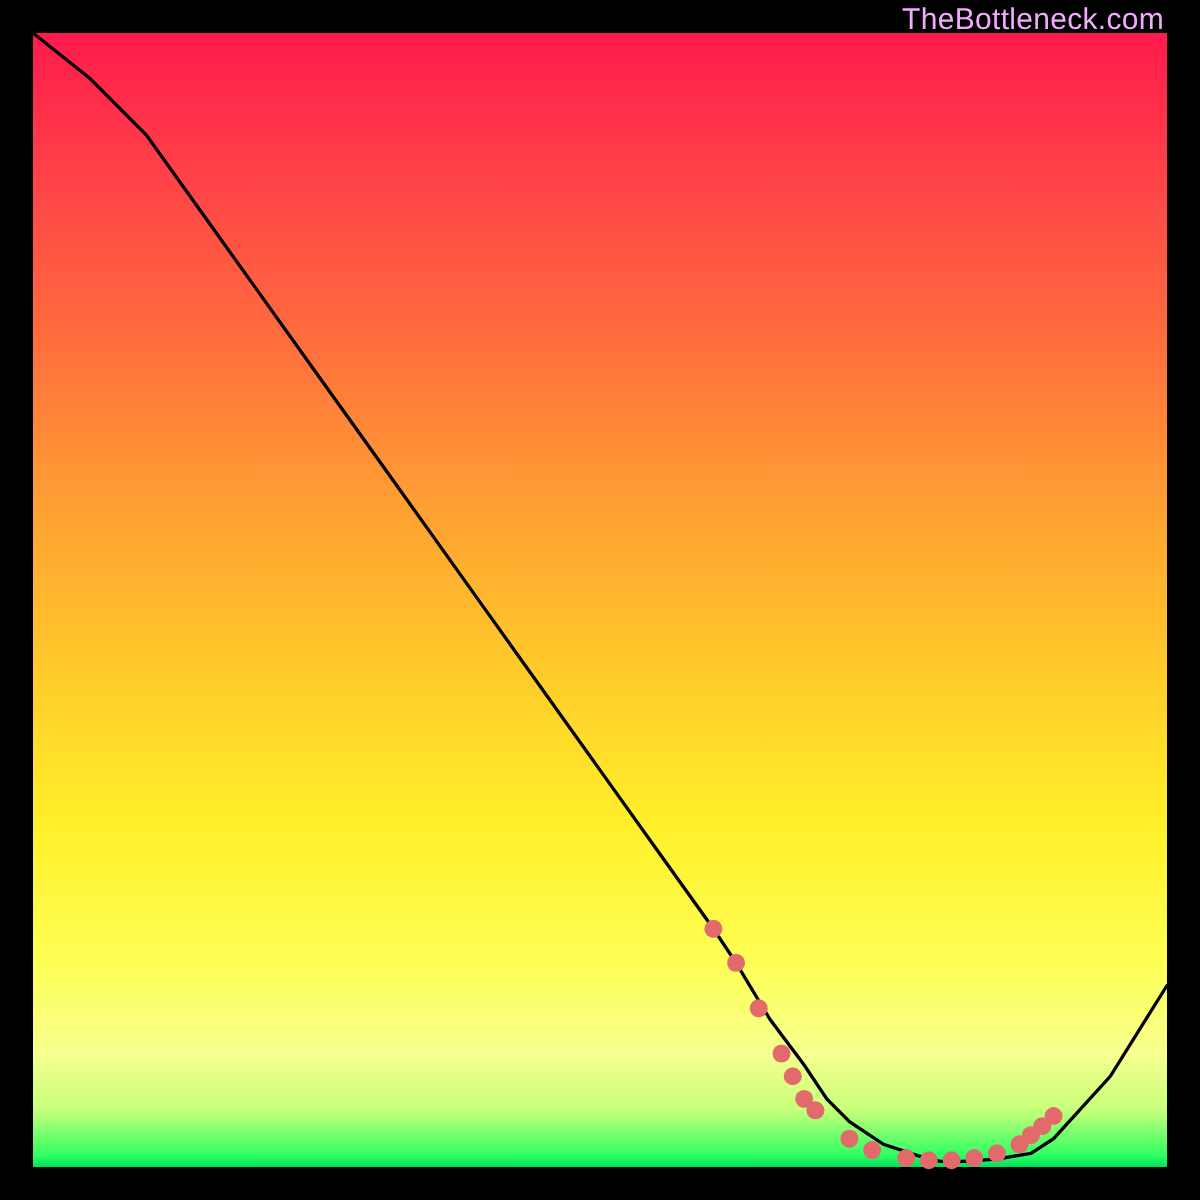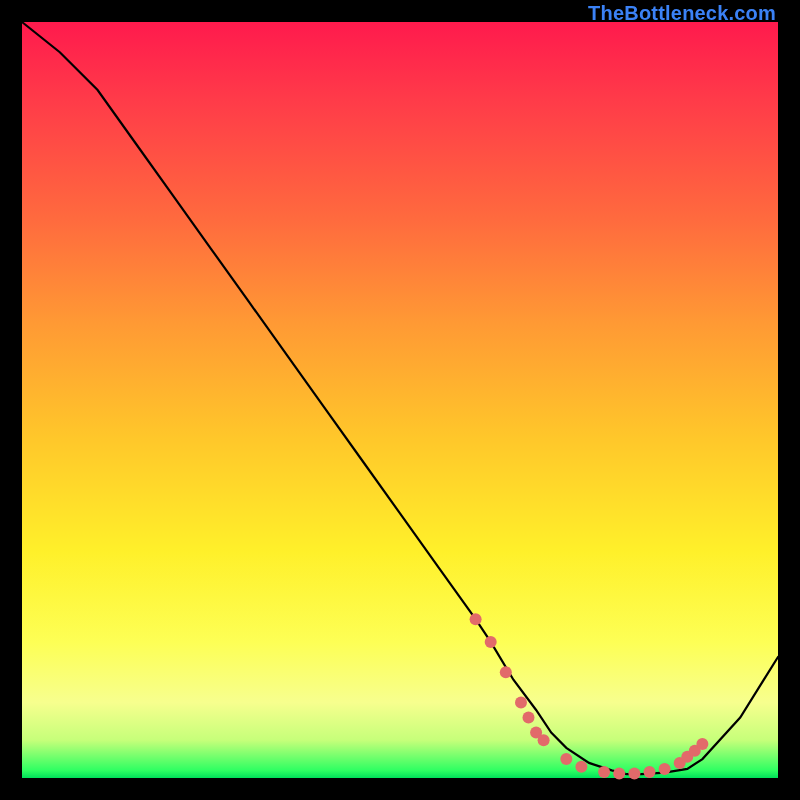--- a/index.html
+++ b/index.html
@@ -36,23 +36,23 @@
       #f7ff8e 90%,
       #c6ff7a 95%,
       #2eff62 99%,
       #00e05a 100%
     );
   }
   .attrib {
     position: absolute;
     top: 2px;
     right: 24px;
-    color: #3b82f6;
+    color: #f0abfc;
     font-size: 20px;
-    font-weight: 700;
+    font-weight: 400;
     letter-spacing: 0.2px;
     z-index: 5;
   }
   svg.curve {
     position: absolute;
     left: 0;
     top: 0;
     width: 756px;
     height: 756px;
     overflow: visible;

